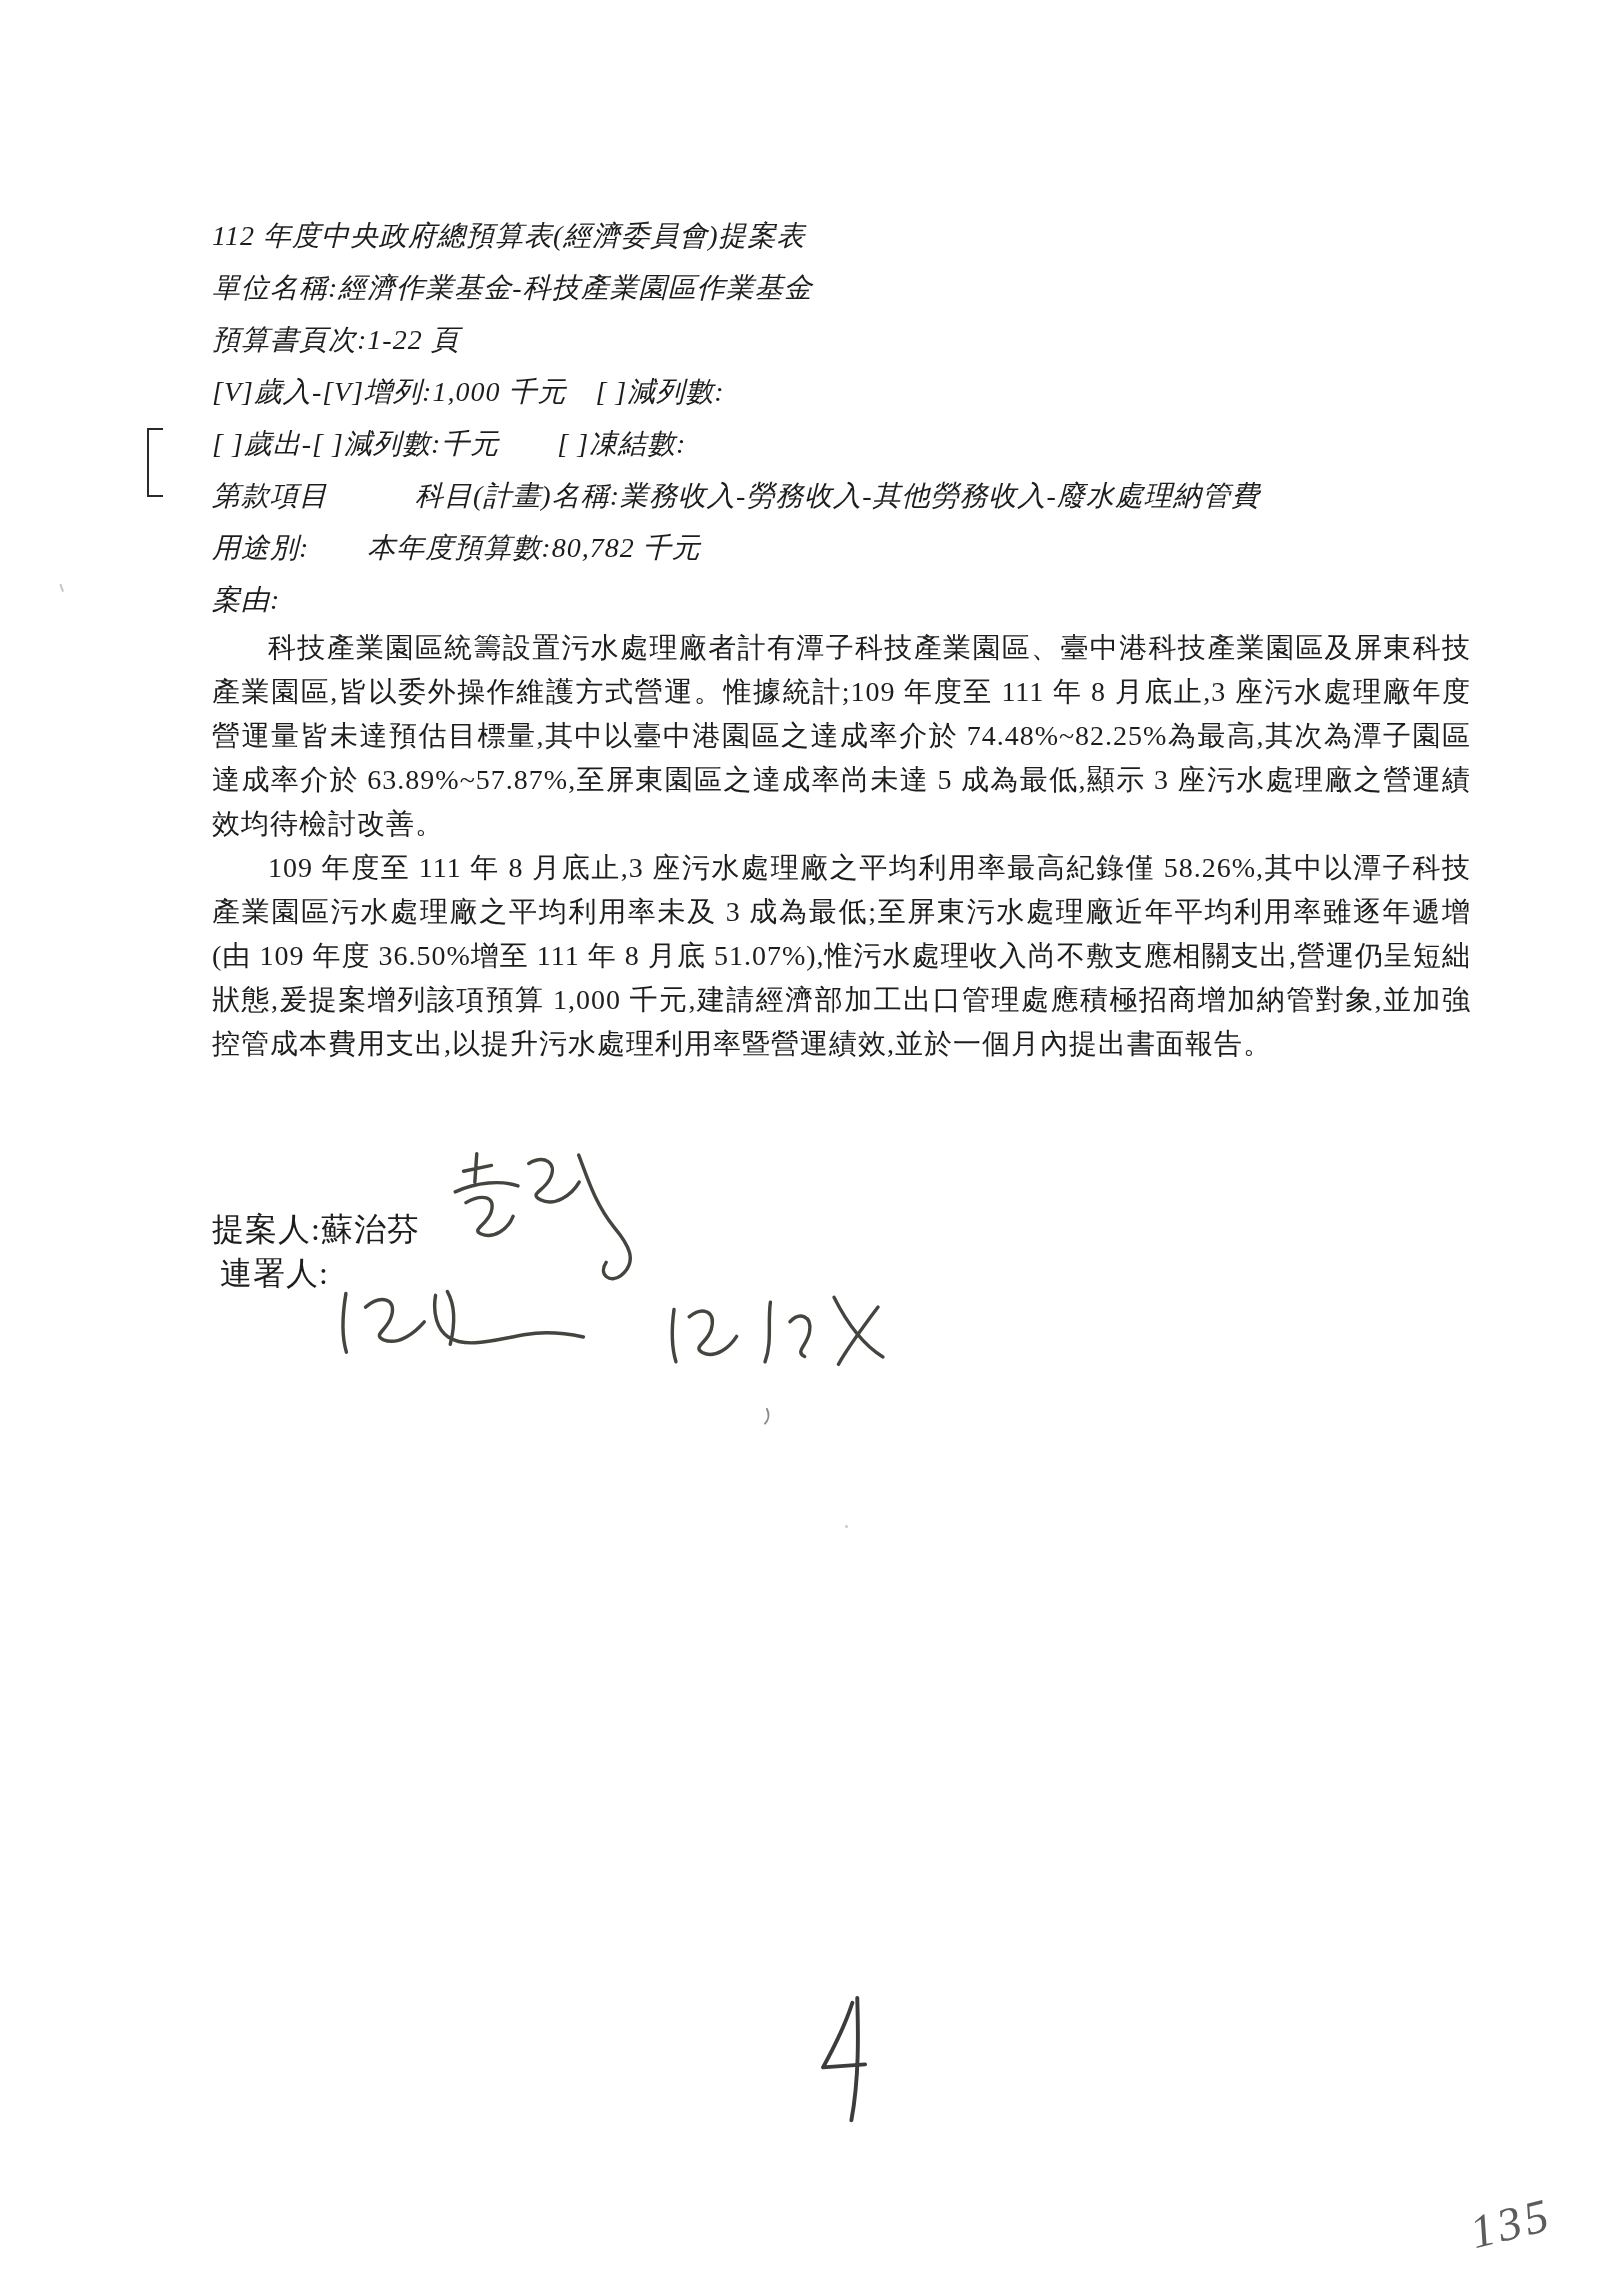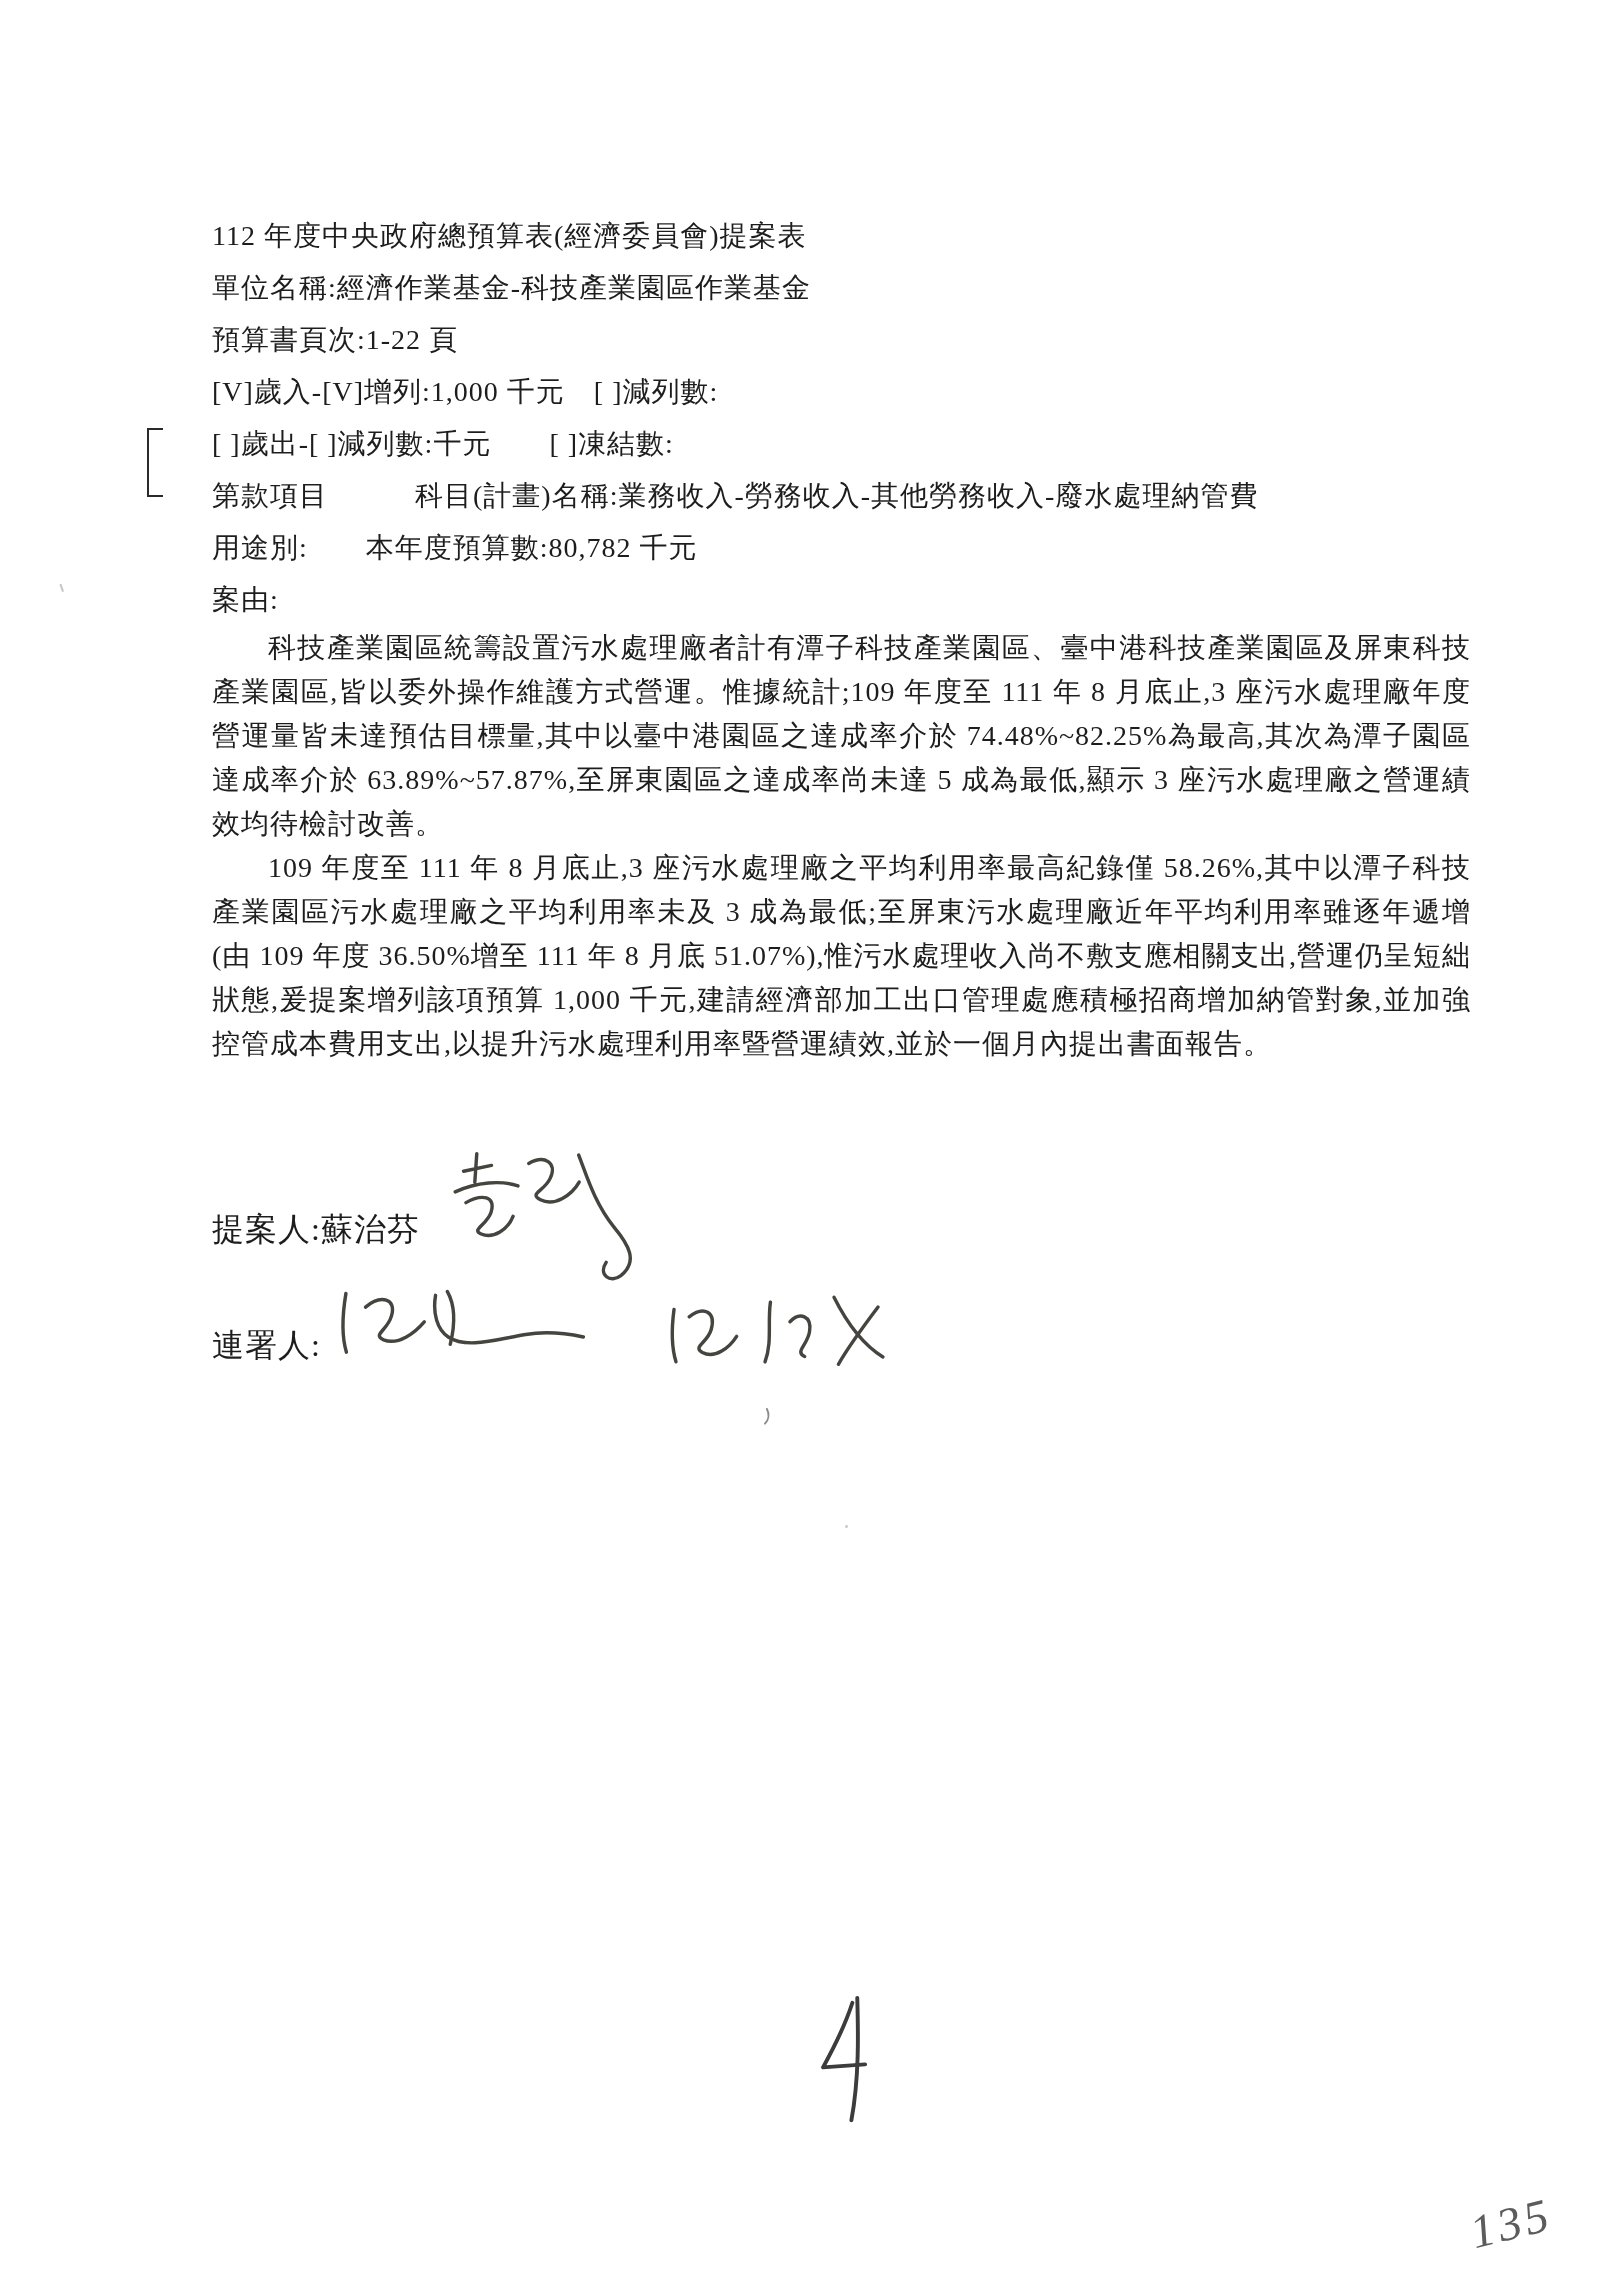--- a/index.html
+++ b/index.html
@@ -3,40 +3,40 @@
 <meta charset="utf-8">
 <style>
   * { margin:0; padding:0; box-sizing:border-box; }
   html,body { width:1624px; height:2295px; background:#ffffff; overflow:hidden; }
   body { position:relative; font-family:"Liberation Serif","DejaVu Serif",serif; color:#1d1d1d; }
 
   .doc {
     position:absolute; left:212px; top:210px; width:1259px;
     font-size:28px; letter-spacing:1px;
   }
-  .hline { line-height:52px; white-space:pre; }
+  .hline { line-height:52px; white-space:pre;font-style:italic; }
   .unit-row { display:flex; justify-content:space-between;flex-direction:column; }
   .unit-row span { white-space:pre; }
   .para {
     line-height:44px; text-align:justify; text-indent:2em;
   }
 
   
   .bracket-mark {
     position:absolute; left:147px; top:428px; width:15.7px; height:69px;
     border-left:2.5px solid #2a2a2a;
     border-top:2.5px solid #2a2a2a;
     border-bottom:2.5px solid #2a2a2a;
   }
 
   .signer-line {
     position:absolute; left:212px; font-size:32px; letter-spacing:1px; white-space:pre;
   }
   .proposer-line { top:1208px; }
-  .cosigner-line { top:1324px; }
+  .cosigner-line { top:1252px;margin-left:8px; }
 
   .sig { position:absolute; }
   .sig svg { display:block; }
   .sig path { fill:none; stroke:#45443f; stroke-width:7; stroke-linecap:round; stroke-linejoin:round; }
 
   .pagenum-4 { position:absolute; left:810px; top:1992px; }
   .pagenum-4 path { fill:none; stroke:#3c3c3c; stroke-width:8; stroke-linecap:round; stroke-linejoin:round; }
 
   .corner-num {
     position:absolute; left:1470px; top:2196px;

